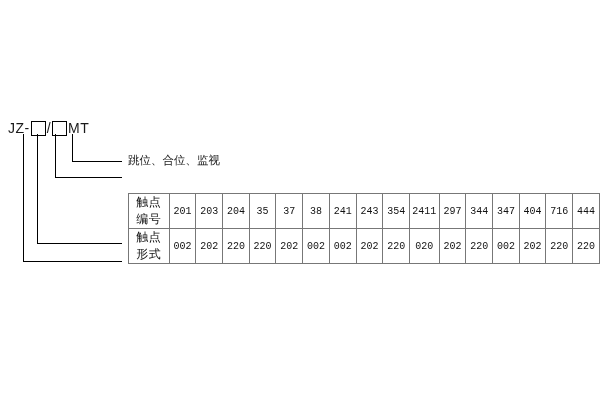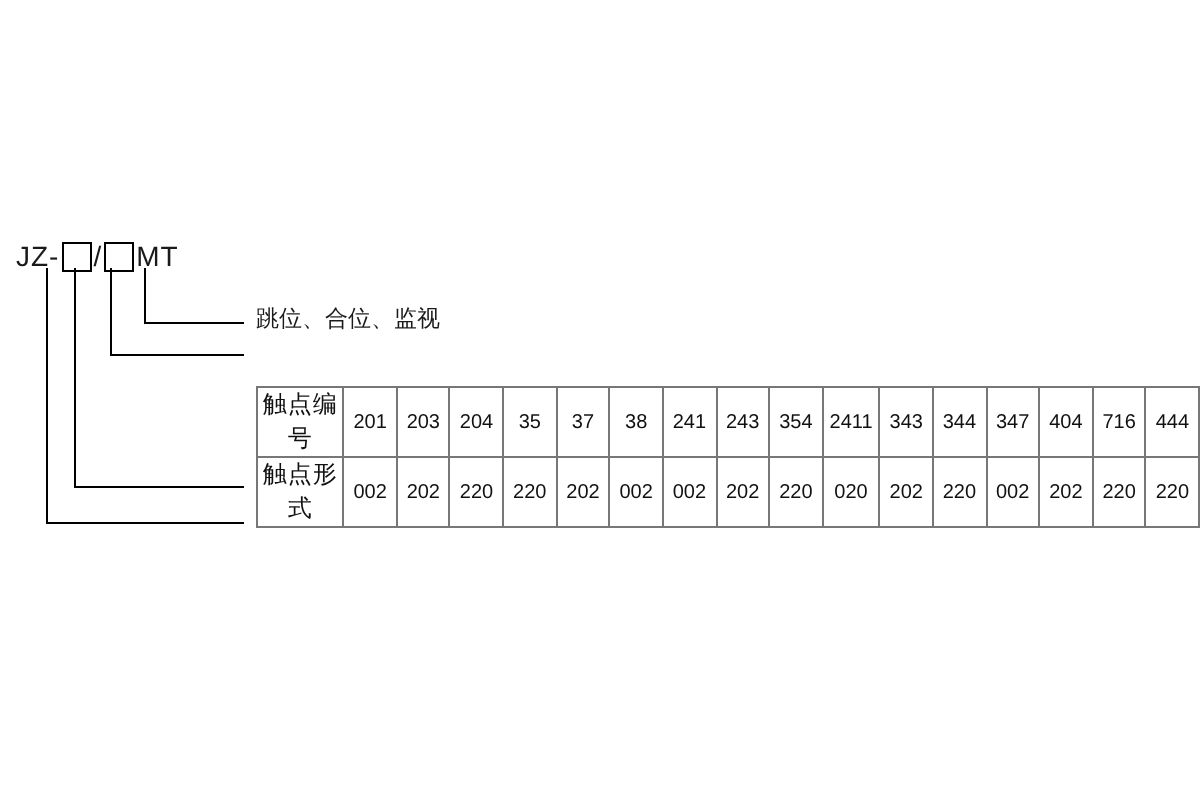--- a/index.html
+++ b/index.html
@@ -77,20 +77,21 @@
     color: #111;
     font-size: 10px;
   }
   table.contacts td.rowhdr {
     width: 56px;
     font-size: 12px;
     letter-spacing: 0.5px;
   }
   table.contacts td.val {
     width: 25px;
+    font-family: Liberation Mono, monospace;
   }
 </style>
 </head>
 <body>
 
 <div id="stage">
 
   <div class="code-row">
     <span class="code-text">JZ-</span>
       <span class="code-box"></span>
@@ -122,21 +123,21 @@
           <td class="val">201</td>
           <td class="val">203</td>
           <td class="val">204</td>
           <td class="val">35</td>
           <td class="val">37</td>
           <td class="val">38</td>
           <td class="val">241</td>
           <td class="val">243</td>
           <td class="val">354</td>
           <td class="val">2411</td>
-          <td class="val">343</td>
+          <td class="val">297</td>
           <td class="val">344</td>
           <td class="val">347</td>
           <td class="val">404</td>
           <td class="val">716</td>
           <td class="val">444</td>
         </tr>
         <tr>
           <td class="rowhdr">触点形式</td>
           <td class="val">002</td>
           <td class="val">202</td>

